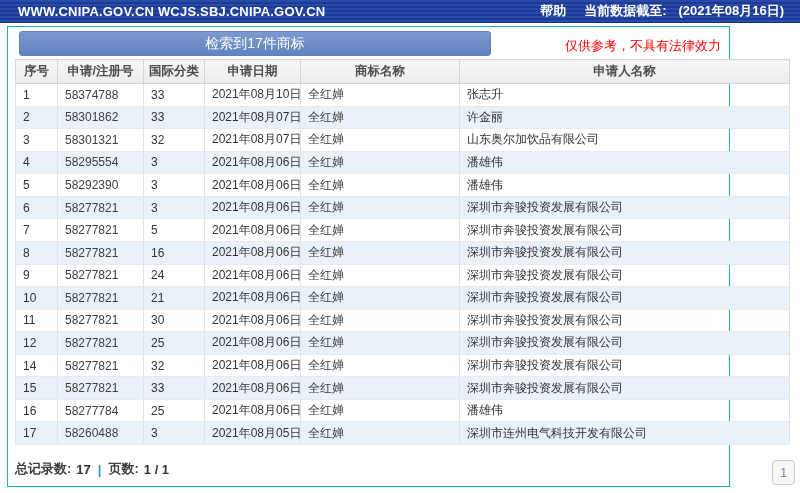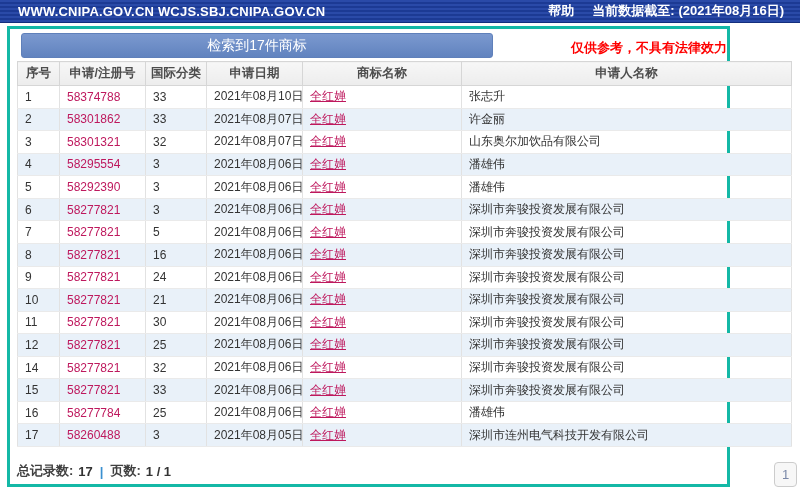--- a/index.html
+++ b/index.html
@@ -12,58 +12,58 @@
   .topbar{
     position:absolute;left:0;top:0;width:800px;height:22px;
     background:repeating-linear-gradient(180deg,#2a4aa8 0px,#2a4aa8 2px,#1c3a94 2px,#1c3a94 4px);
     border-bottom:1px solid #142e7d;
     color:#ffffff;display:flex;align-items:center;justify-content:space-between;
     font-size:13px;font-weight:bold;
   }
   .topbar-url{margin-left:18px;letter-spacing:.2px;}
   .topbar-right{display:flex;margin-right:16px;gap:18px;}
   .topbar-right a{color:#ffffff;text-decoration:none;cursor:pointer;}
-  .cutoff{display:flex;gap:4px;}
+  .cutoff{display:flex;gap:12px;}
   
   .panel{
     position:absolute;left:7px;top:26px;width:723px;height:461px;
-    background:#ffffff;border:3px solid #14b8a6;box-sizing:border-box;
+    background:#ffffff;border:1px solid #14b8a6;box-sizing:border-box;
   }
   .result-btn{
     position:absolute;left:11px;top:4px;width:472px;height:25px;
     background:linear-gradient(#7b99cf,#6183bf);
     border:1px solid #5f80ba;border-radius:3px;
     color:#ffffff;font-size:14px;font-family:inherit;cursor:pointer;
     display:flex;align-items:center;justify-content:center;
   }
   .disclaimer{
-    position:absolute;right:0;top:10px;
-    color:#fe0000;font-size:13px;font-weight:bold;
+    position:absolute;right:8px;top:10px;
+    color:#fe0000;font-size:13px;font-weight:normal;
   }
   
   table.results{
     position:absolute;left:7px;top:32px;width:774px;height:386px;
     border-collapse:collapse;table-layout:fixed;
     font-size:12px;color:#333333;
   }
   table.results th{
     height:23px;background:linear-gradient(#f7f7f7,#ececec);
     border:1px solid #d6d6d6;
     font-size:12.5px;font-weight:bold;color:#4d4d4d;text-align:center;
     padding:0;
   }
   table.results td{
     border-right:1px solid #e2e2e2;border-bottom:1px solid #eaeaea;
     border-left:1px solid #e2e2e2;
     padding:0 2px 0 7px;white-space:nowrap;overflow:hidden;
   }
   table.results tbody tr:nth-child(even){background:#e9f1f9;}
   table.results{border:1px solid #cfcfcf;padding-left:28px;}
-  a.lnk{color:#be185d;text-decoration:none;cursor:pointer;}
-  a.lnk.ul{text-decoration:underline;}
+  a.lnk{color:#404040;text-decoration:none;cursor:pointer;}
+  a.lnk.ul{}
   
   .footer{
     position:absolute;left:7px;top:430px;height:24px;
     display:flex;align-items:center;gap:5px;
     font-size:13px;font-weight:bold;
   }
   .footer .blue{color:#404040;}
   .footer .dark{color:#333333;}
   .footer .sep{color:#3a90d0;margin:0 2px;}
   .page-btn{

